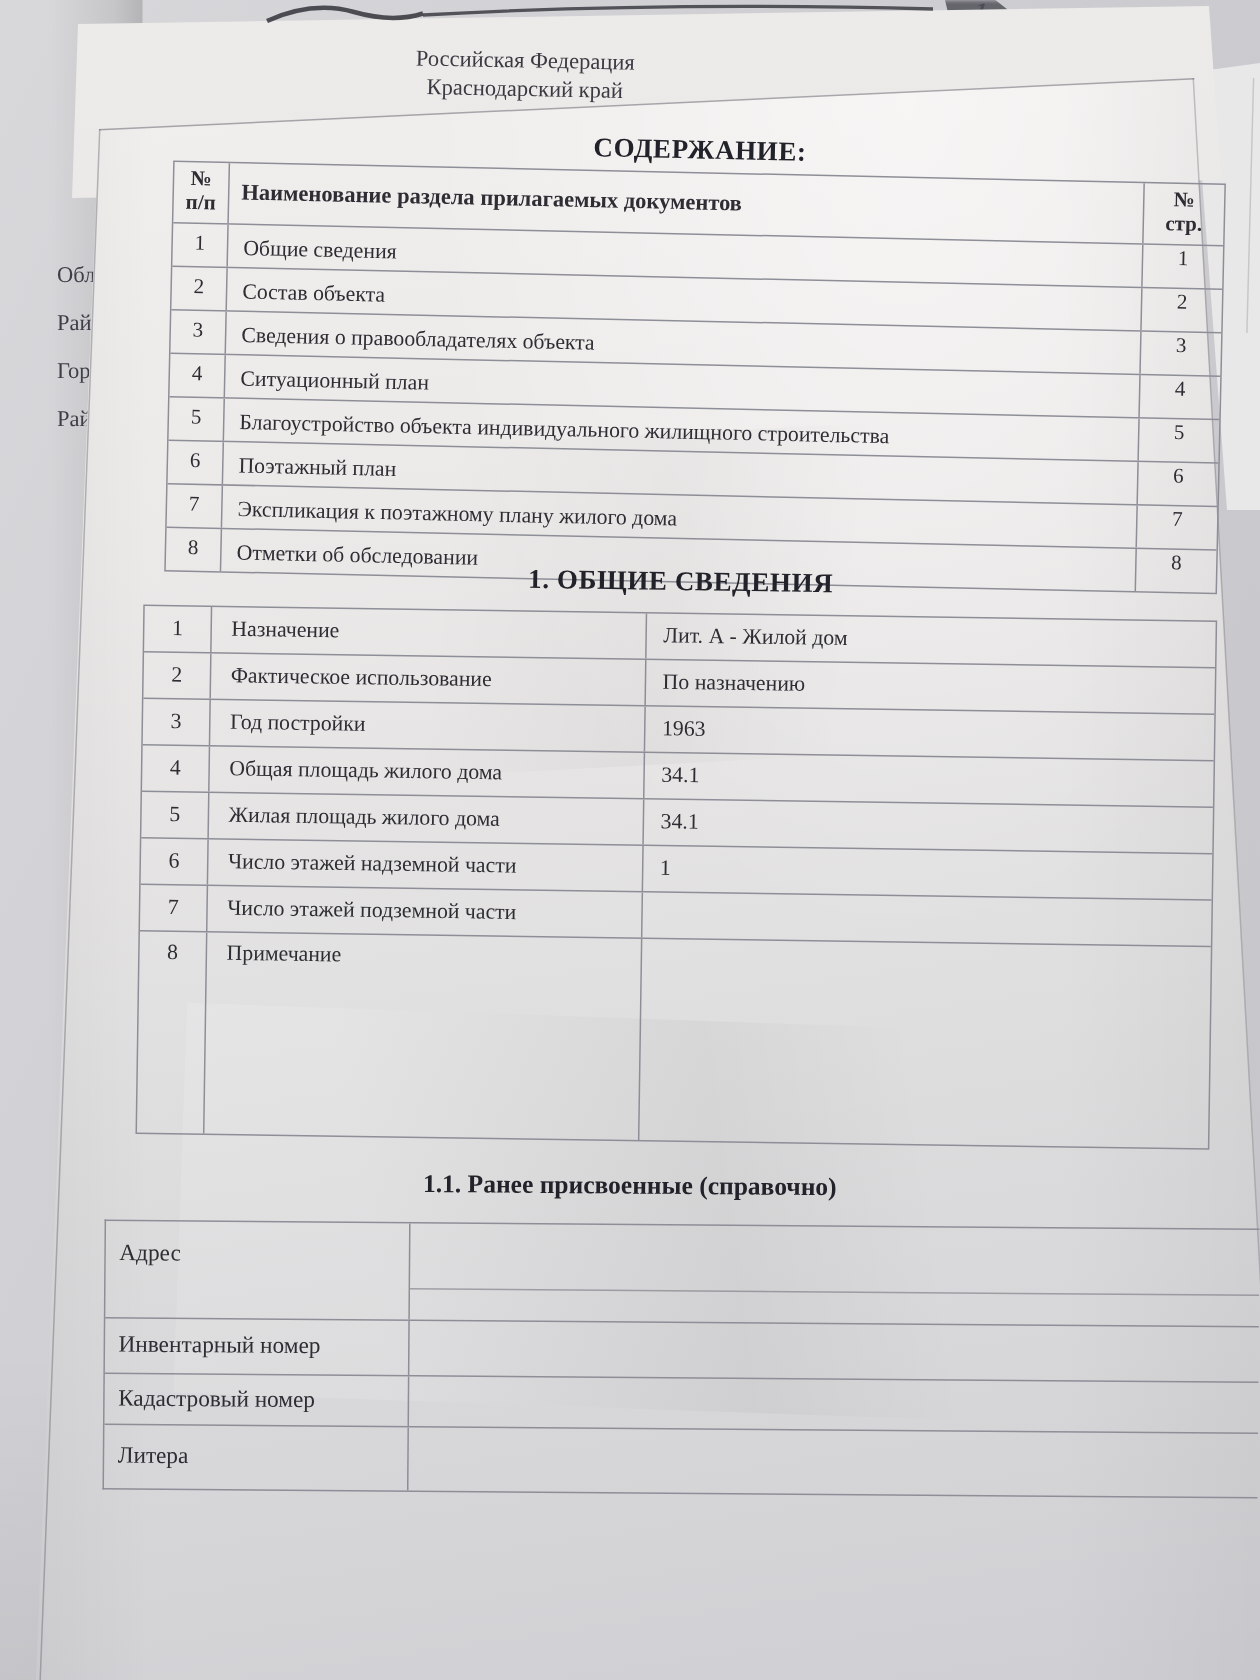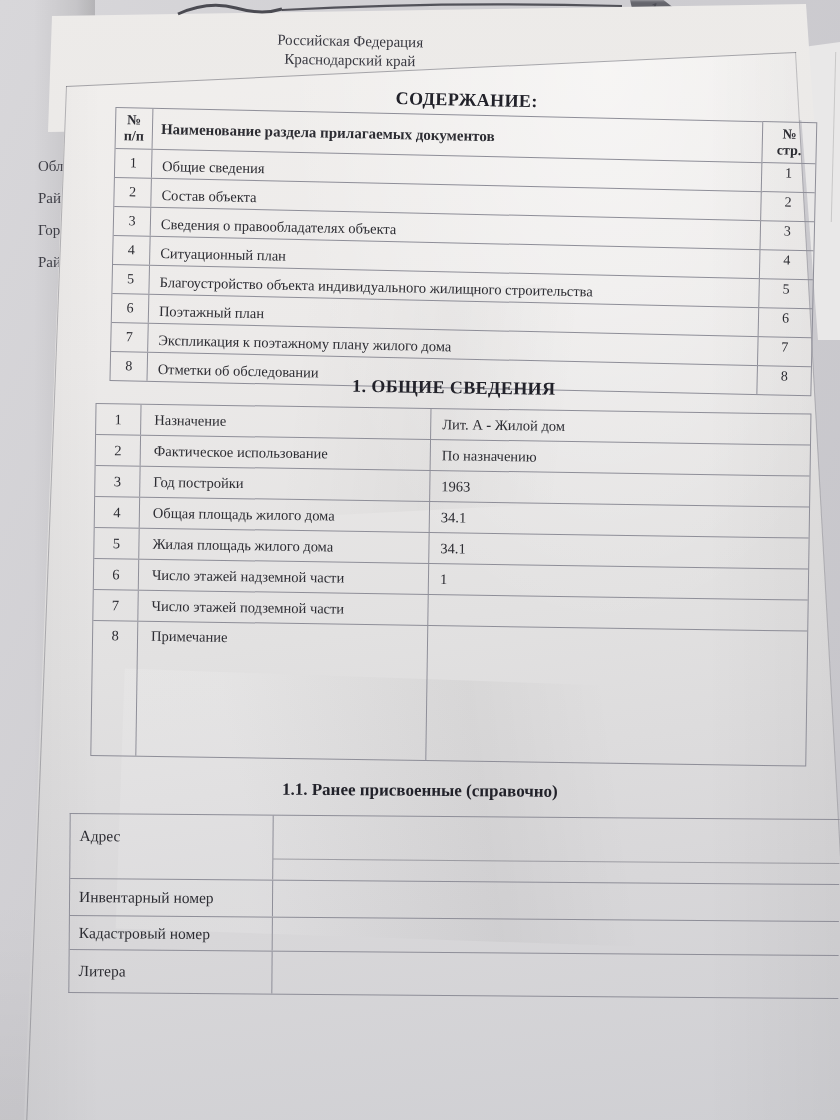--- a/index.html
+++ b/index.html
@@ -8,21 +8,21 @@
   .canvas{position:relative;width:840px;height:1120px;overflow:hidden;
     background:linear-gradient(115deg,#d8d7da 0%,#cfced2 40%,#c5c4c9 100%);}
 
   
   .bg-shade-left{position:absolute;left:0;top:0;width:95px;height:1120px;
     background:linear-gradient(90deg,rgba(0,0,0,0) 35%,rgba(0,0,0,0.08) 80%,rgba(0,0,0,0.16) 100%);}
   .bg-shade-bottom{position:absolute;left:0;top:900px;width:840px;height:220px;
     background:linear-gradient(180deg,rgba(0,0,0,0) 0%,rgba(0,0,0,0.05) 100%);}
 
   
-  .left-fragments{position:absolute;left:38px;top:150px;width:27px;overflow:hidden;
+  .left-fragments{position:absolute;left:38px;top:168px;width:27px;overflow:hidden;
     font-size:15px;line-height:32px;color:#3e3e46;white-space:nowrap;}
 
   
   .tr-num{position:absolute;left:650px;top:0px;font-weight:bold;font-style:italic;
     font-size:15px;color:#2e2e36;transform:rotate(8deg);}
   .tr-line2{position:absolute;left:680px;top:13px;font-size:14px;color:#44444c;
     white-space:nowrap;transform:rotate(8.5deg);transform-origin:left top;}
   .tr-line3{position:absolute;left:666px;top:33px;font-size:14px;color:#44444c;
     white-space:nowrap;transform:rotate(8.5deg);transform-origin:left top;}
 

